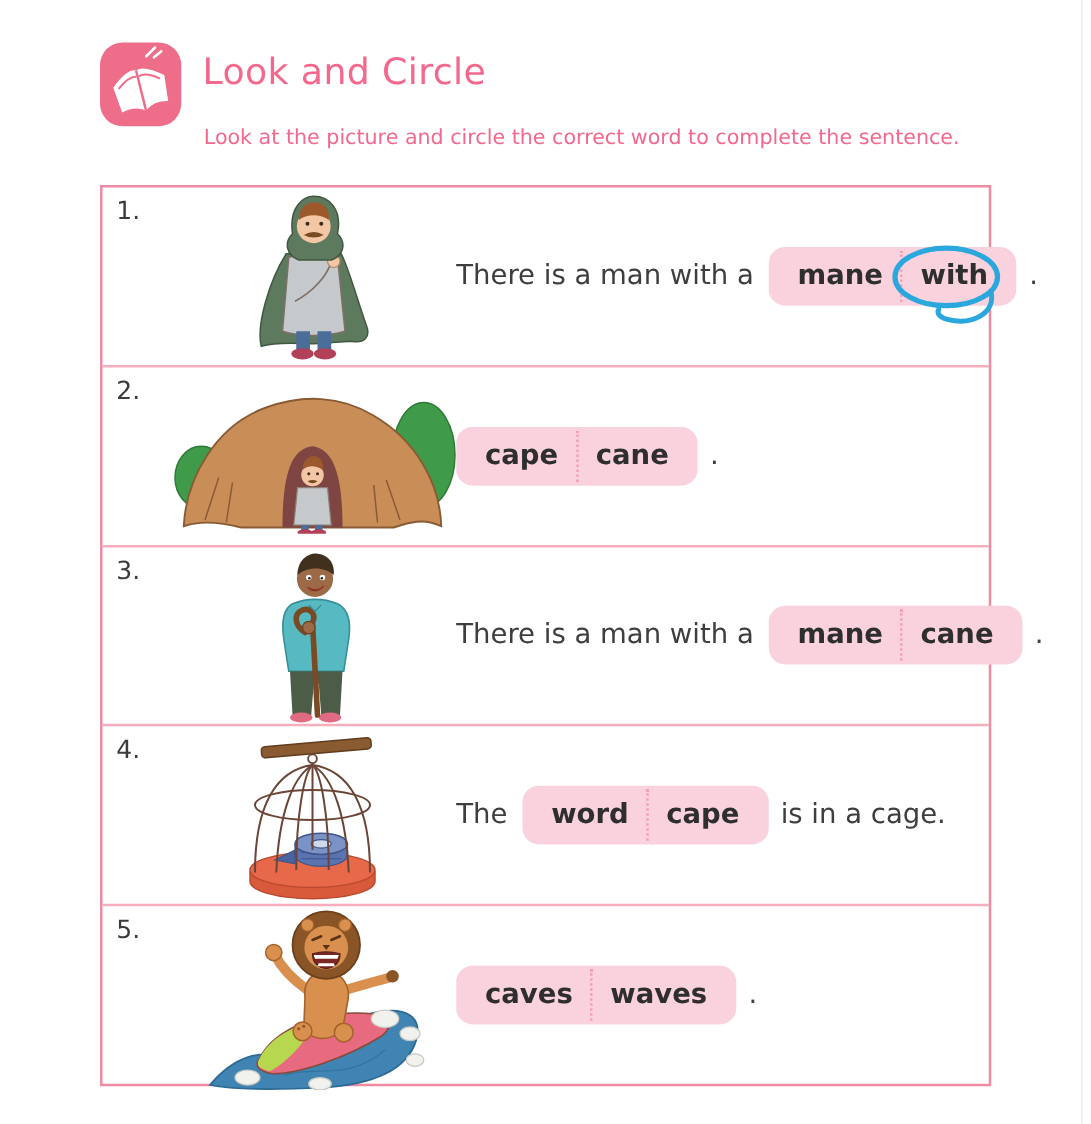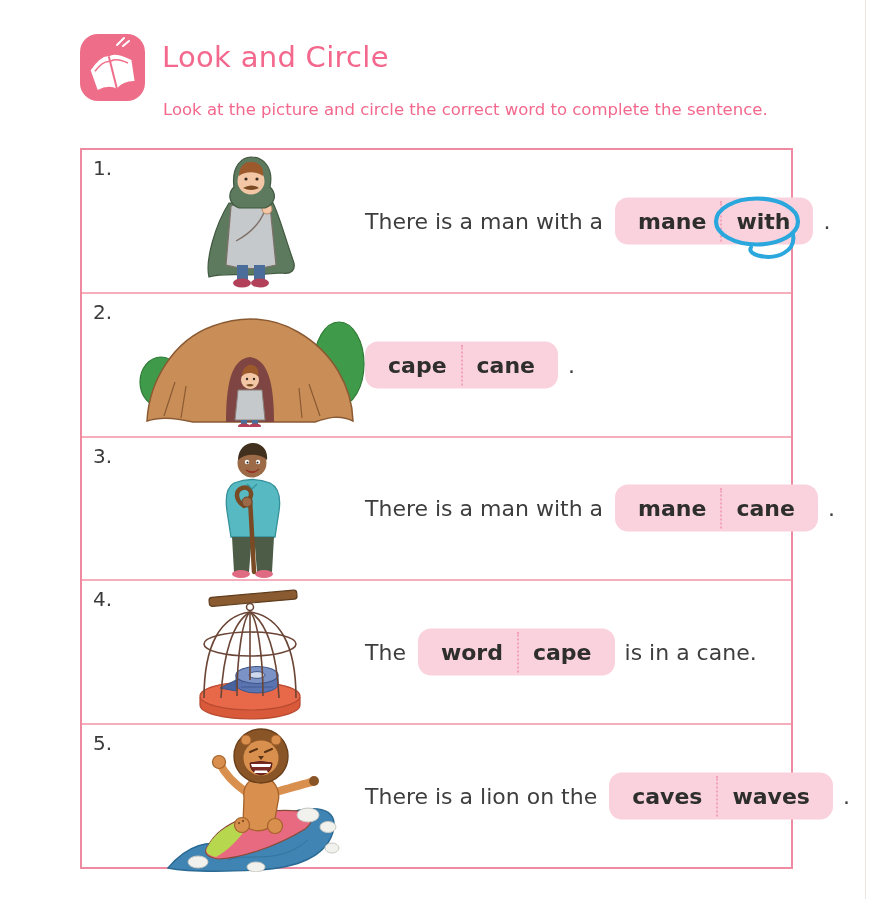--- a/index.html
+++ b/index.html
@@ -218,21 +218,21 @@
       <span class="t before">The</span>
       <span class="wordbox">
         <span class="w">
             <span>word</span>
           </span>
         <span class="sep"></span>
         <span class="w">
             <span>cape</span>
           </span>
       </span>
-      <span class="t after">is in a cane.</span>
+      <span class="t after">is in a cage.</span>
     </div>
   </div>
 
   <div class="row">
     <div class="num">5.</div>
     <div class="pic">
       <svg width="185" height="152" viewBox="0 0 185 152">
         <path d="M10,148 C30,124 52,120 68,126 C92,108 120,94 142,90 C168,85 180,94 175,112 C168,136 140,148 100,150 C60,152 30,152 10,148 Z" fill="#3f84b2" stroke="#2a6a94" stroke-width="1.4"></path>
         <path d="M50,126 C62,103 100,87 140,91 C155,93 157,101 147,109 C118,127 80,139 60,139 C48,137 45,132 50,126 Z" fill="#e86a80" stroke="#8a4a3a" stroke-width="1.2"></path>
         <path d="M50,126 C58,111 75,101 95,97 C86,115 70,131 58,137 C49,135 46,132 50,126 Z" fill="#b7d84e"></path>
@@ -256,21 +256,20 @@
         <circle cx="118" cy="20" r="5" fill="#d9904e" stroke="#a5622a" stroke-width="1"></circle>
         <circle cx="103" cy="38" r="17.5" fill="#d9904e"></circle>
         <path d="M92,32 L99,29 M114,29 L107,32" stroke="#5a3214" stroke-width="2" stroke-linecap="round"></path>
         <path d="M100,36 L106,36 L103,40 Z" fill="#5a3214"></path>
         <path d="M92,43 Q103,40 114,43 Q114,53 103,55 Q92,53 92,43 Z" fill="#7a2a22" stroke="#5a1f18" stroke-width="1"></path>
         <path d="M93,44 L113,44 L112,47 L94,47 Z" fill="#ffffff"></path>
         <path d="M96,53 L110,53 L109,50.5 L97,50.5 Z" fill="#ffffff"></path>
       </svg>
     </div>
     <div class="sentence">
-      <span class="t before">There is a lion on the</span>
       <span class="wordbox">
         <span class="w">
             <span>caves</span>
           </span>
         <span class="sep"></span>
         <span class="w">
             <span>waves</span>
           </span>
       </span>
       <span class="t after">.</span>

